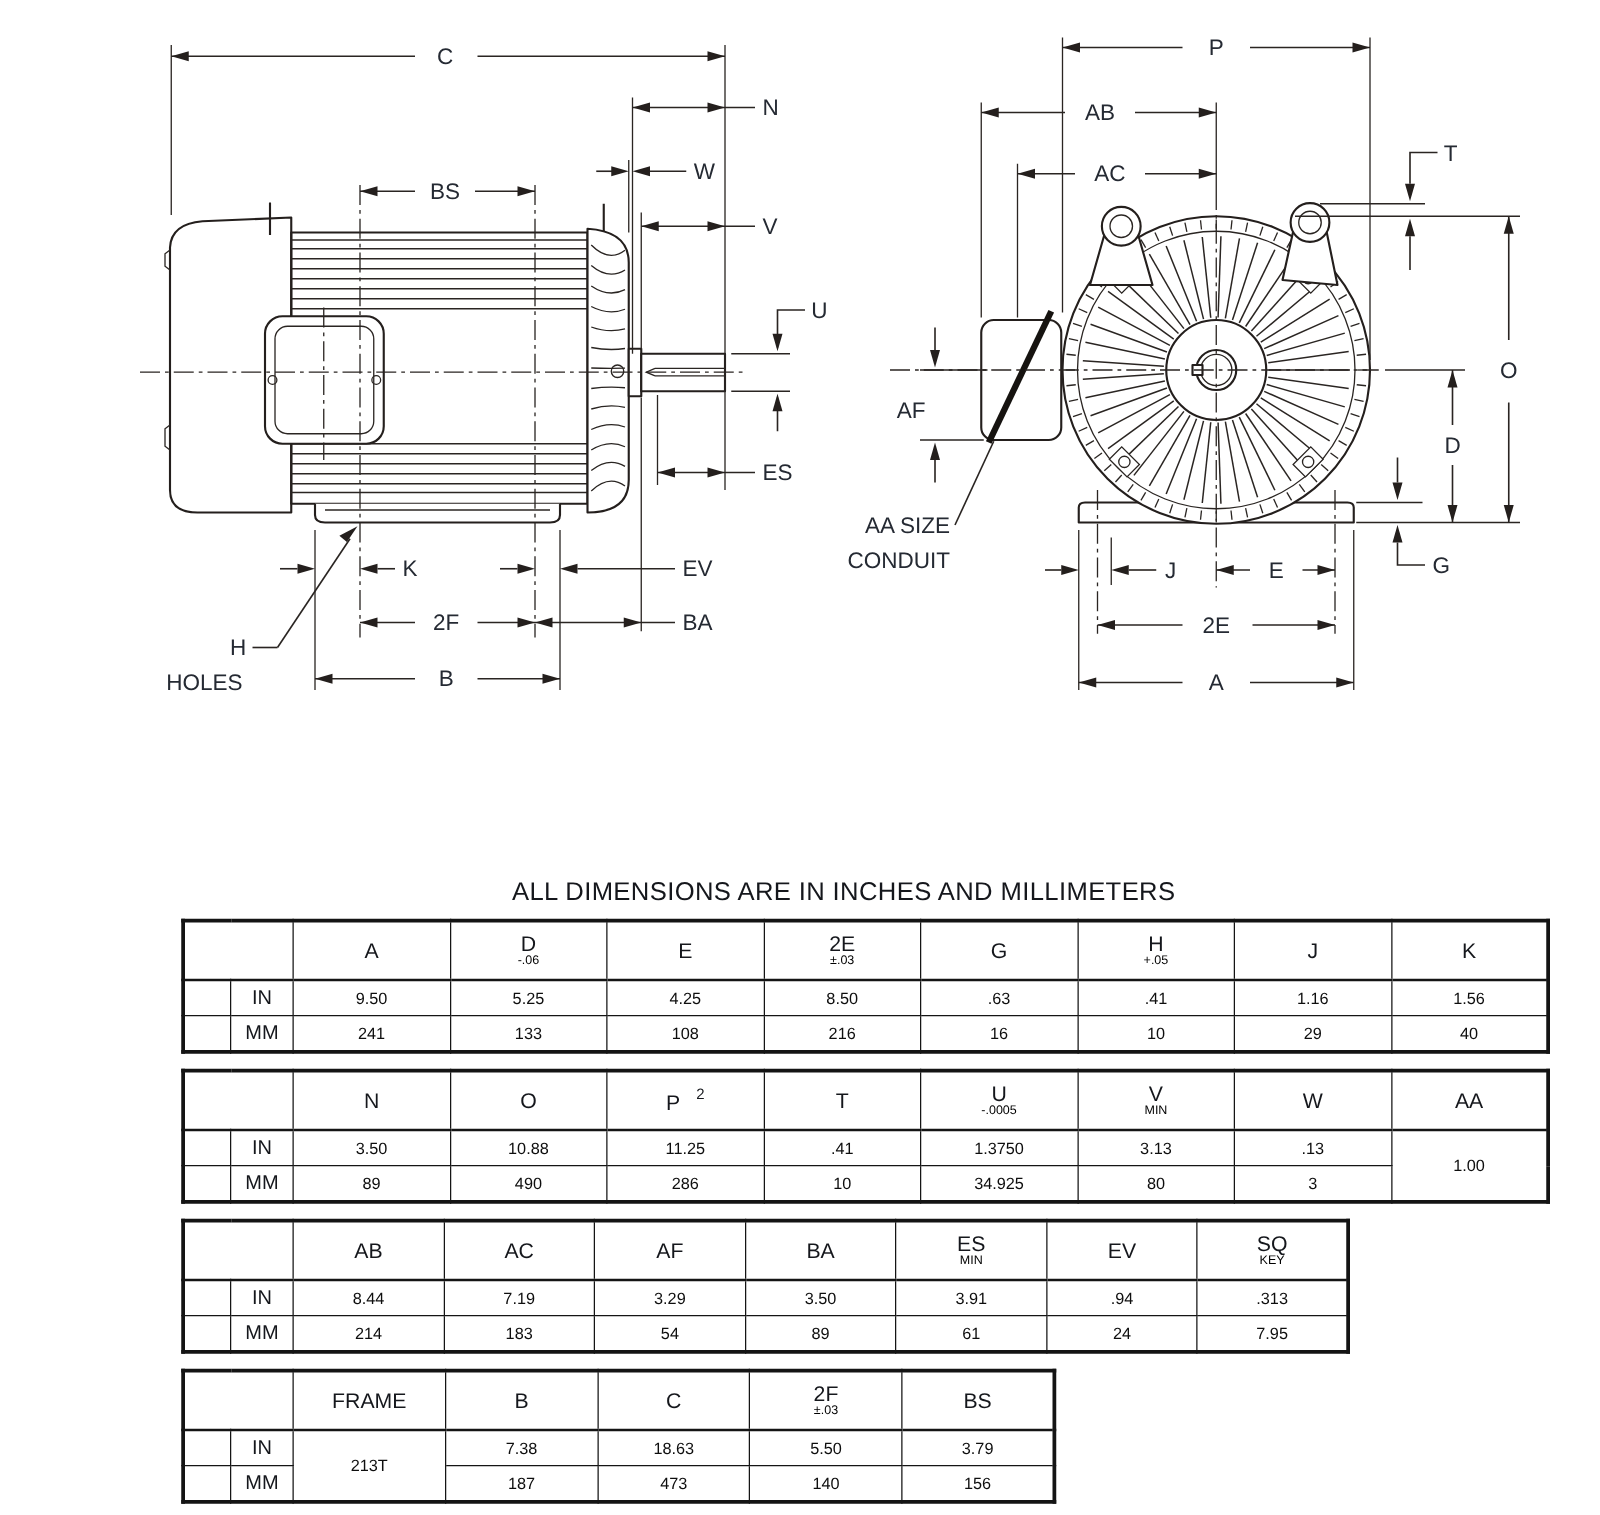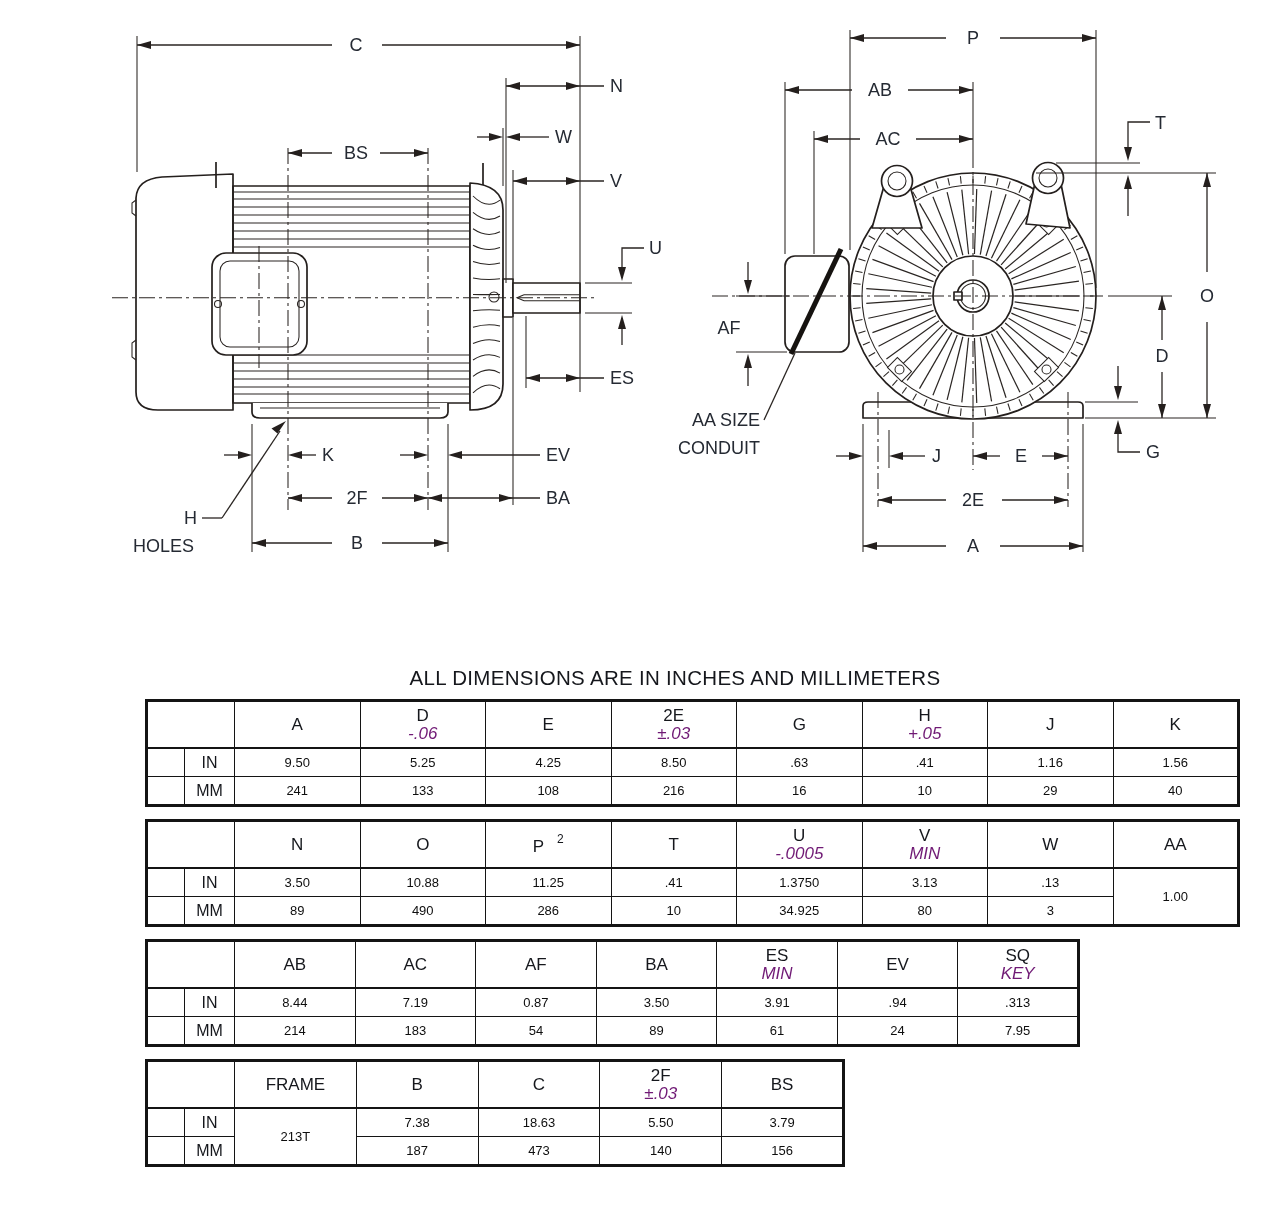--- a/index.html
+++ b/index.html
@@ -9,32 +9,32 @@
   
   .obj{stroke:#241f1d;stroke-width:1.7;fill:none;stroke-linejoin:round;}
   .objf{stroke:#241f1d;stroke-width:1.7;fill:#fff;stroke-linejoin:round;}
   .thin{stroke:#2a2522;stroke-width:1.05;fill:none;}
   .dim{stroke:#2a2522;stroke-width:1.3;fill:none;}
   .cl{stroke:#2a2522;stroke-width:1.05;fill:none;stroke-dasharray:16 4 3 4;}
   .thk{stroke:#161310;stroke-width:5;fill:none;}
   .ah{fill:#241f1d;stroke:none;}
   .lbl{font-family:"Liberation Sans",sans-serif;font-size:18px;fill:#252a33;}
   
-  .title{margin-top:46px;width:1050px;margin-left:150px;text-align:center;
+  .title{margin-top:82px;width:1050px;margin-left:150px;text-align:center;
          font-size:20.5px;letter-spacing:.3px;color:#15171c;}
   table.dim-table{border-collapse:collapse;table-layout:fixed;margin-left:145px;
                   background:#fff;border:3px solid #141414;}
   .dim-table td,.dim-table th{border:1.5px solid #141414;padding:0;text-align:center;
                   vertical-align:middle;font-weight:normal;overflow:hidden;}
   .dim-table tr.hdr th{border-bottom:2.5px solid #141414;height:45px;}
   .dim-table td{height:27px;}
   .hw{display:flex;flex-direction:column;justify-content:center;align-items:center;
       height:45px;line-height:1.02;}
   .h1{font-size:17px;color:#15171c;}
-  .h2{font-size:17px;color:#701a75;font-style:italic;}
+  .h2{font-size:10px;color:#000000;}
   .fn{font-size:12px;margin-left:13px;position:relative;top:-2px;}
   .rl{font-size:16px;color:#15171c;}
   .v{font-size:13px;font-weight:bold;color:#0e0e0e;}
   .gap1{margin-top:9px;} .gap{margin-top:12px;}
 </style>
 </head>
 <body>
 
 <div id="stage">
 
@@ -661,21 +661,21 @@
               <div class="h1">SQ</div>
               <div class="h2">KEY</div>
             </div>
           </th>
   </tr>
   <tr>
     <td class="sp"></td>
           <td class="rl">IN</td>
     <td class="v">8.44</td>
           <td class="v">7.19</td>
-          <td class="v">0.87</td>
+          <td class="v">3.29</td>
           <td class="v">3.50</td>
           <td class="v">3.91</td>
           <td class="v">.94</td>
           <td class="v">.313</td>
   </tr>
   <tr>
     <td class="sp"></td>
           <td class="rl">MM</td>
     <td class="v">214</td>
           <td class="v">183</td>

